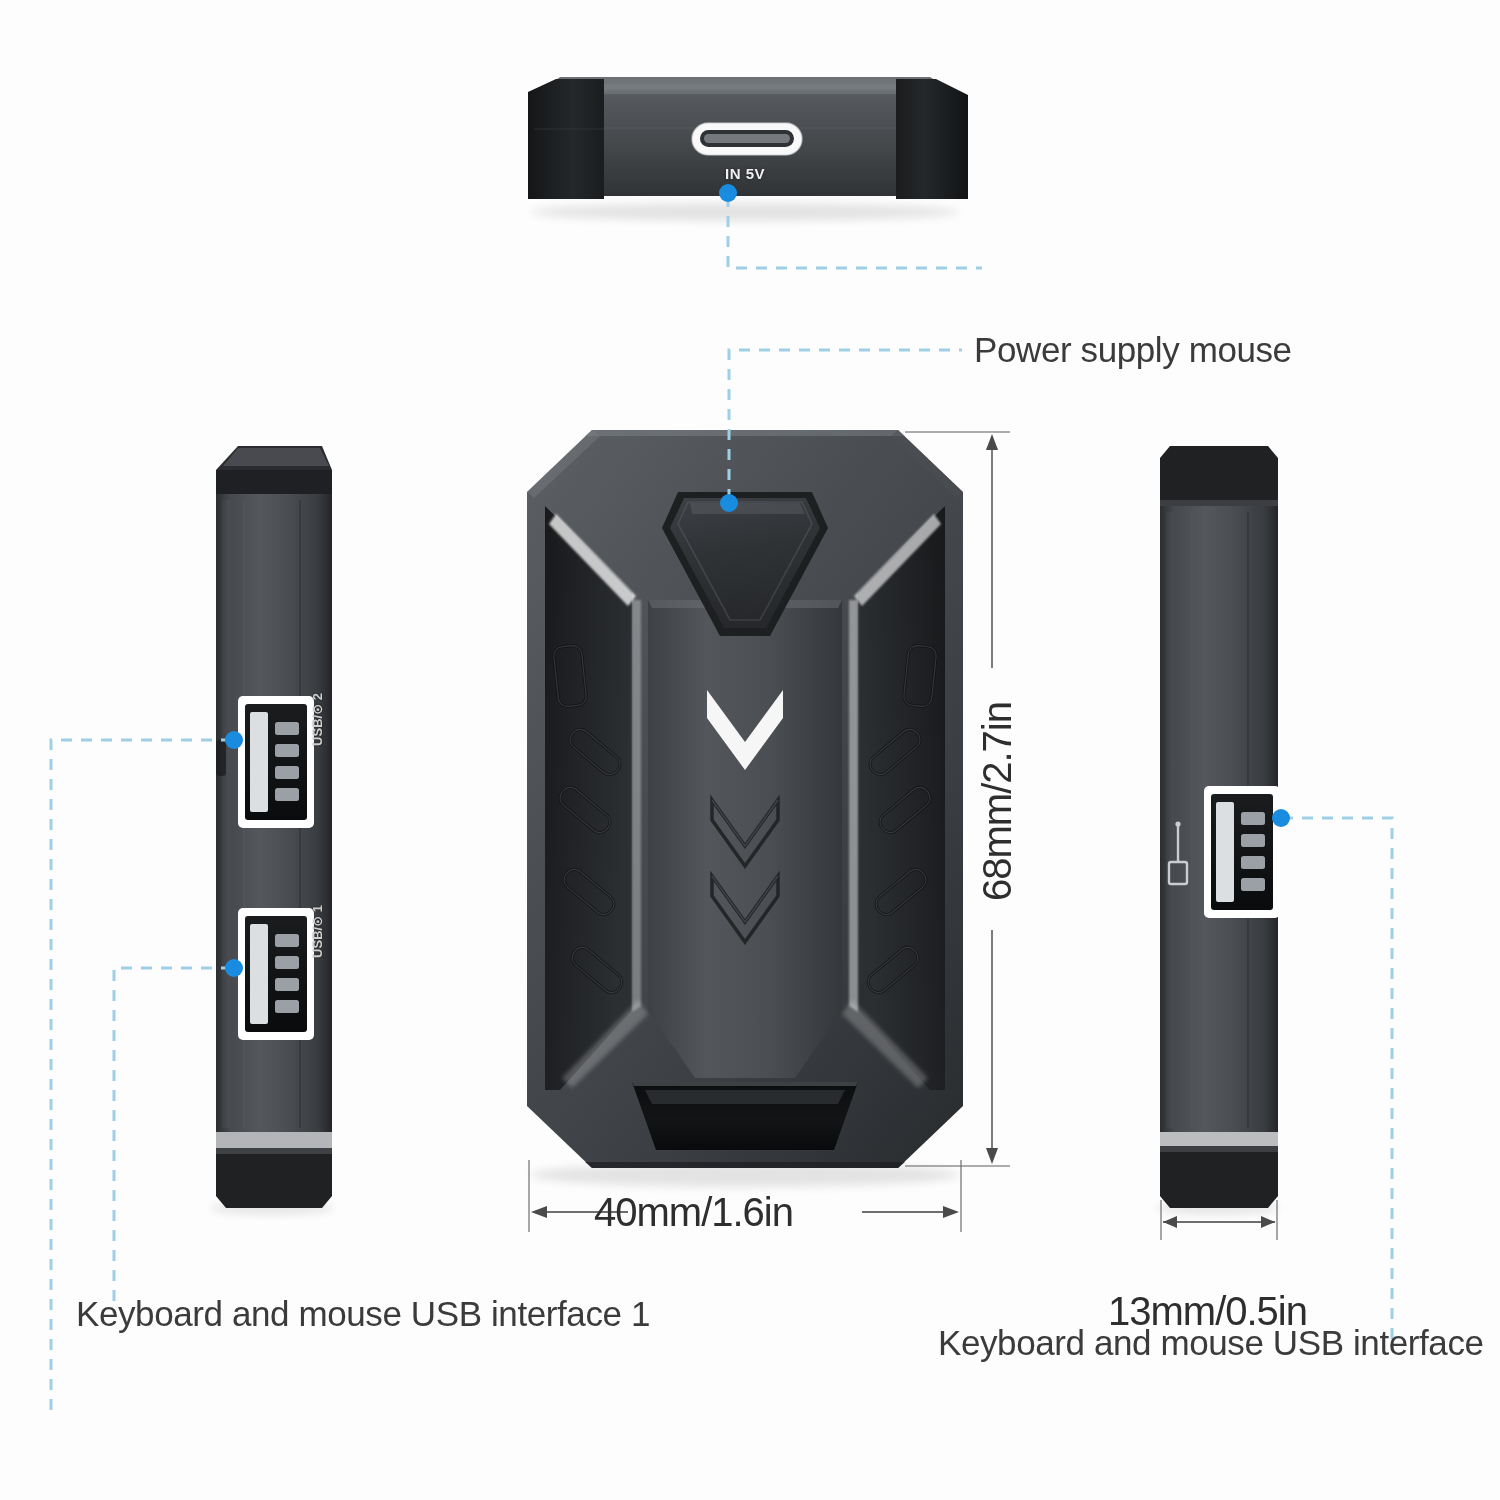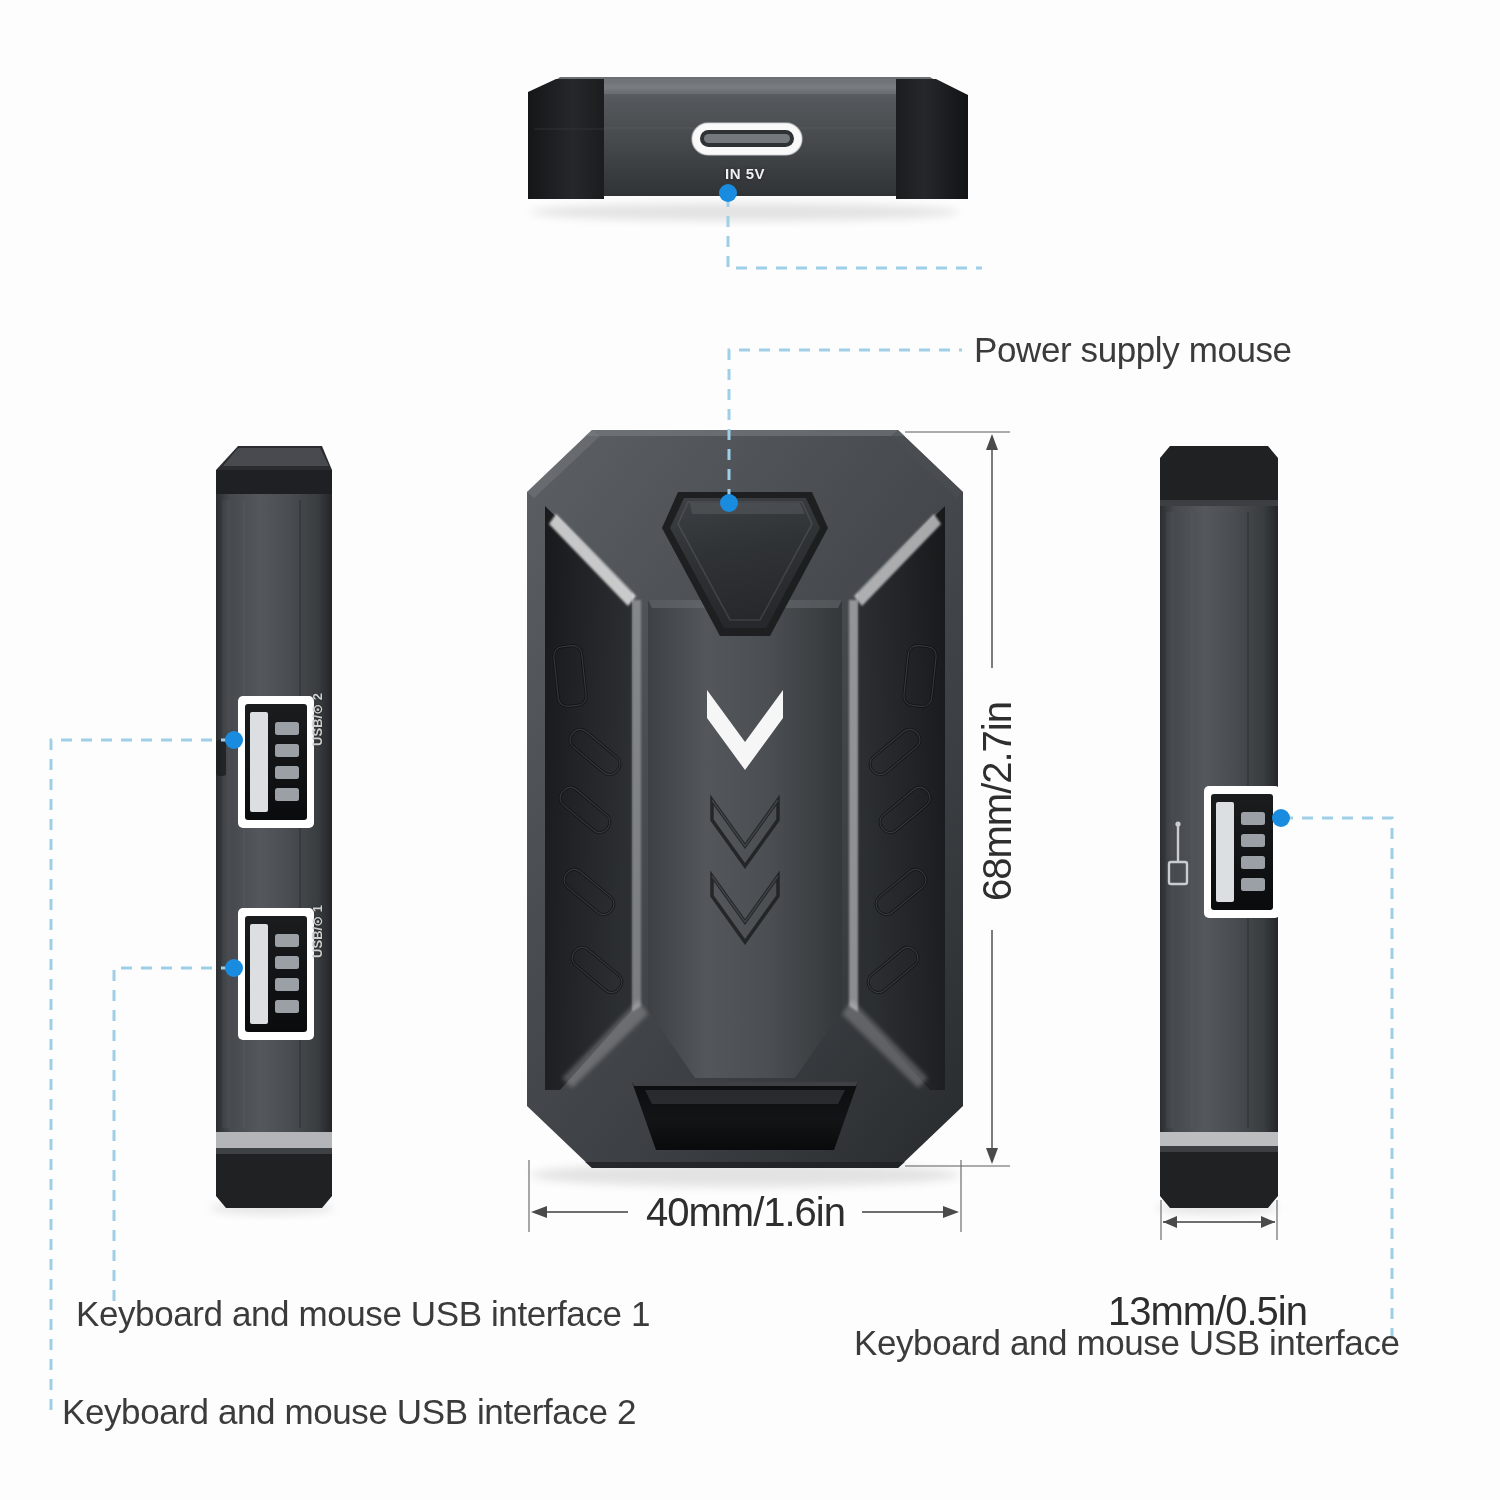--- a/index.html
+++ b/index.html
@@ -370,23 +370,22 @@
 
   <div class="port-label" style="left:278px;top:712px;width:78px;text-align:center;">USB/⊙ 2</div>
 
   <div class="port-label" style="left:278px;top:924px;width:78px;text-align:center;">USB/⊙ 1</div>
 
 
   <div class="callout-label" style="left:974px;top:330px;">Power supply mouse</div>
 
   <div class="callout-label" style="left:76px;top:1294px;">Keyboard and mouse USB interface 1</div>
 
-  <div class="callout-label" style="left:62px;top:1392px;">Keyboard and mouse USB interface 2</div>
-
-  <div class="callout-label" style="left:854px;top:1323px;">Keyboard and mouse USB interface</div>
+
+  <div class="callout-label" style="left:938px;top:1323px;">Keyboard and mouse USB interface</div>
 
   <div class="dim-label dim-vertical" style="left:867px;top:779px;width:260px;text-align:center;">68mm/2.7in</div>
 
-  <div class="dim-label" style="left:646px;top:1190px;">40mm/1.6in</div>
+  <div class="dim-label" style="left:594px;top:1190px;">40mm/1.6in</div>
 
   <div class="dim-label" style="left:1108px;top:1289px;">13mm/0.5in</div>
 
 </div>
 
 </body></html>

